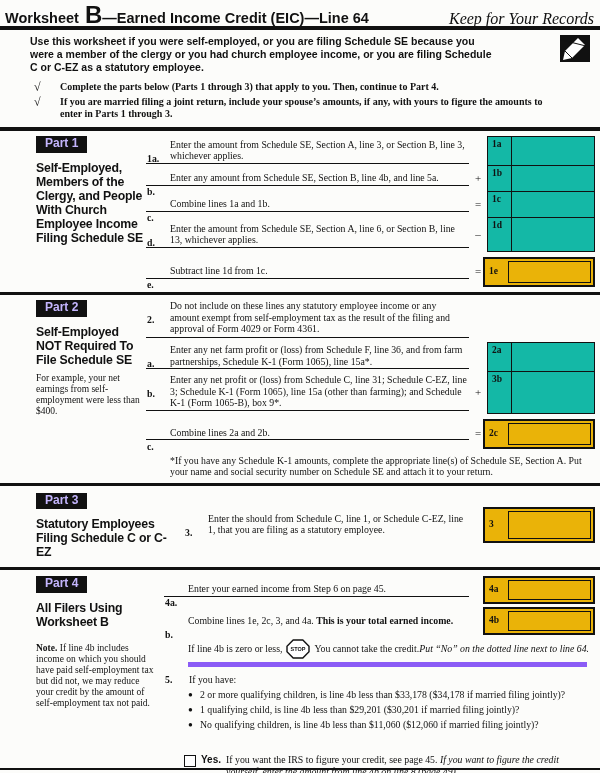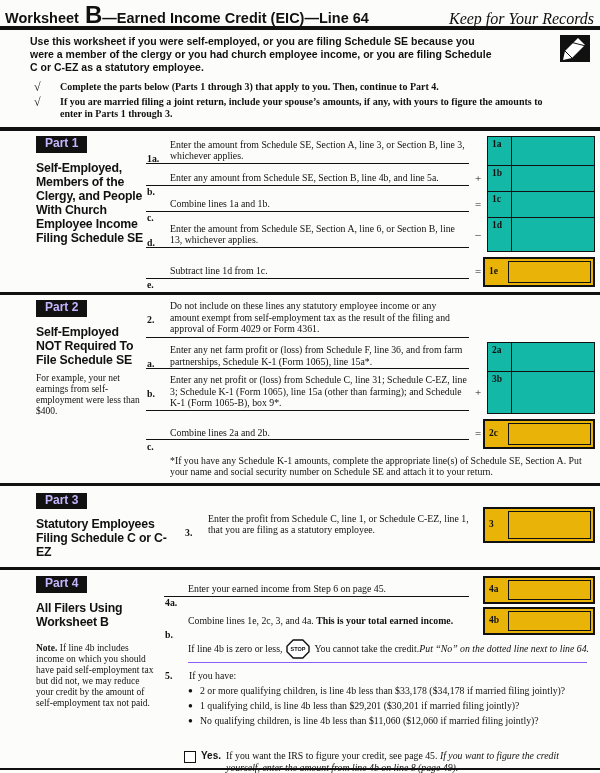--- a/index.html
+++ b/index.html
@@ -57,21 +57,21 @@
   .bx.thick .ba{border:1px solid #111;}
   .gap5{height:5px;}
   .gap3{height:3px;}
 
   .wide{padding-left:24px;position:relative;padding-right:12px;}
   .wide .lnum{left:1px;}
   .wide.u{border-bottom:1px solid #111;padding-bottom:2px;margin-right:126px;}
   .footnote{margin-top:6px;padding-left:24px;padding-right:10px;}
 
   
-  .stopline{margin-left:24px;margin-top:4px;margin-right:8px;border-bottom:1px solid #8b5cf6;
+  .stopline{margin-left:24px;margin-top:4px;margin-right:8px;border-bottom:5px solid #8b5cf6;
             padding-bottom:3px;display:flex;align-items:center;flex-wrap:nowrap;white-space:nowrap;}
   .stopline svg{margin:0 4px;flex-shrink:0;}
   .item5{display:flex;margin-top:7px;}
   .item5 .lnum5{width:24px;font-weight:bold;flex-shrink:0;padding-left:1px;}
   .b4{display:flex;margin-left:24px;margin-top:2px;line-height:13px;}
   .dot{width:12px;flex-shrink:0;font-size:8px;line-height:13px;}
   .ynrow{display:flex;margin-left:20px;margin-top:23px;align-items:flex-start;}
   .cb{width:10px;height:10px;border:1.3px solid #111;background:#fff;flex-shrink:0;
       margin-top:1px;margin-right:5px;}
   .ynlabel{font-family:"Liberation Sans",sans-serif;font-weight:bold;font-size:10px;
@@ -227,21 +227,21 @@
   <div class="rule3"></div>
 
   <div class="part" style="padding-top:7px;padding-bottom:8px;">
     <div class="sidebar sb-p3">
       <div class="badge">Part 3</div>
       <div class="side-title" style="width:142px;">Statutory Employees Filing Schedule C or C-EZ</div>
     </div>
     <div class="content">
       <div class="lrow" style="height:36px;margin-top:14px;">
         <div class="mid">
-            <div class="txt"><span class="lnum">3.</span><span>Enter the profit from Schedule C, line 1, or Schedule C-EZ, line 1, that you are filing as a statutory employee.</span></div>
+            <div class="txt"><span class="lnum">3.</span><span>Enter the should from Schedule C, line 1, or Schedule C-EZ, line 1, that you are filing as a statutory employee.</span></div>
           </div>
         <div class="op"></div>
         <div class="bx thick">
             <div class="bl">3</div>
             <div class="ba"></div>
           </div>
       </div>
     </div>
   </div>
   <div class="rule3"></div>

